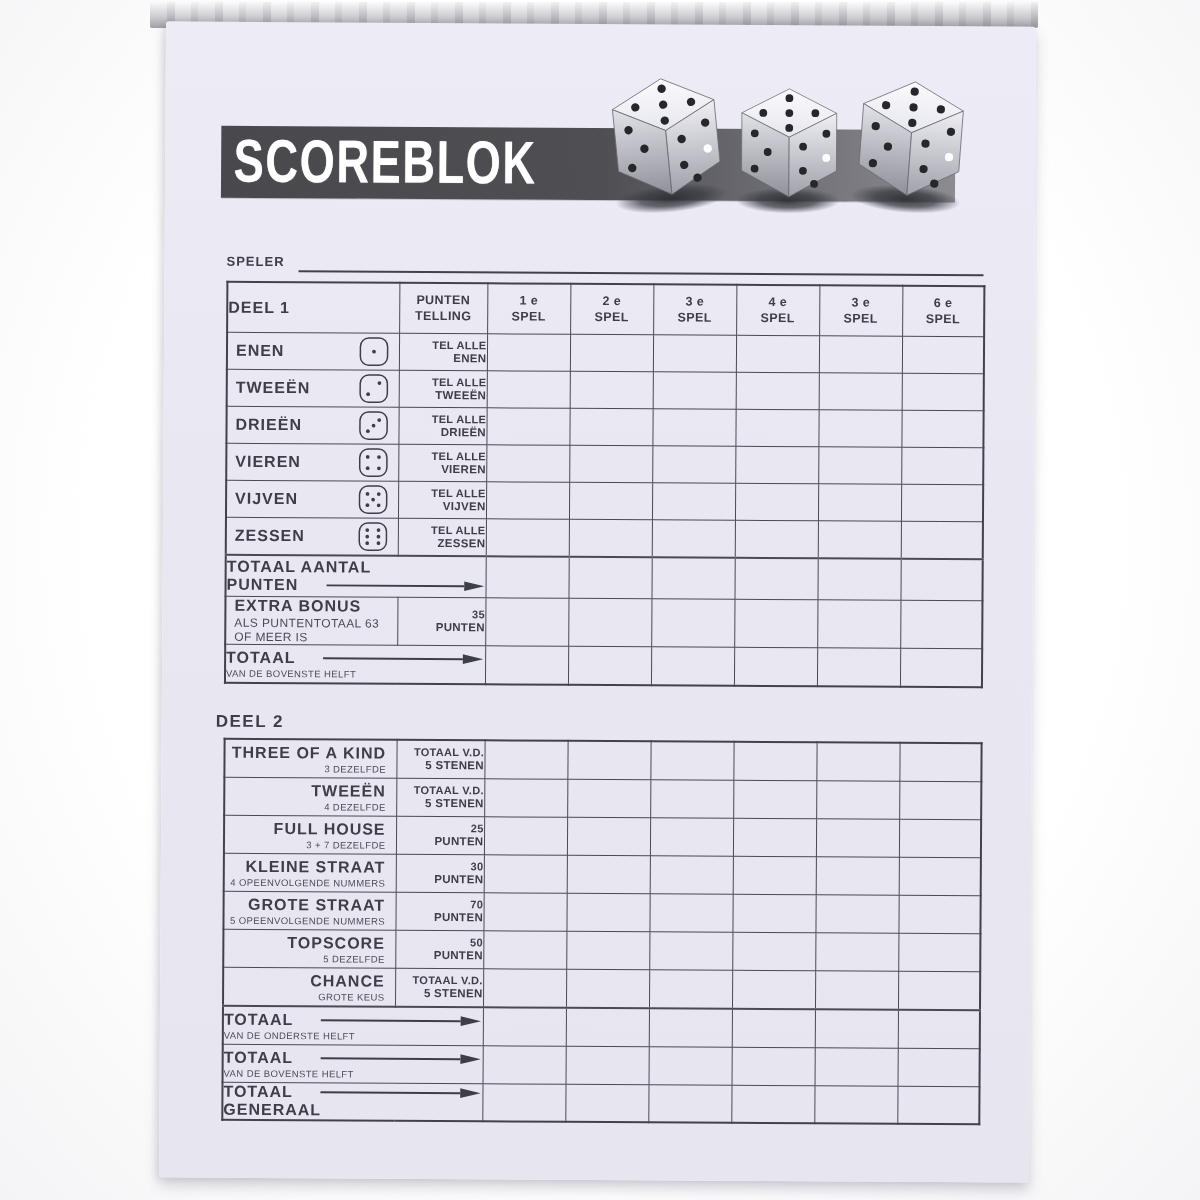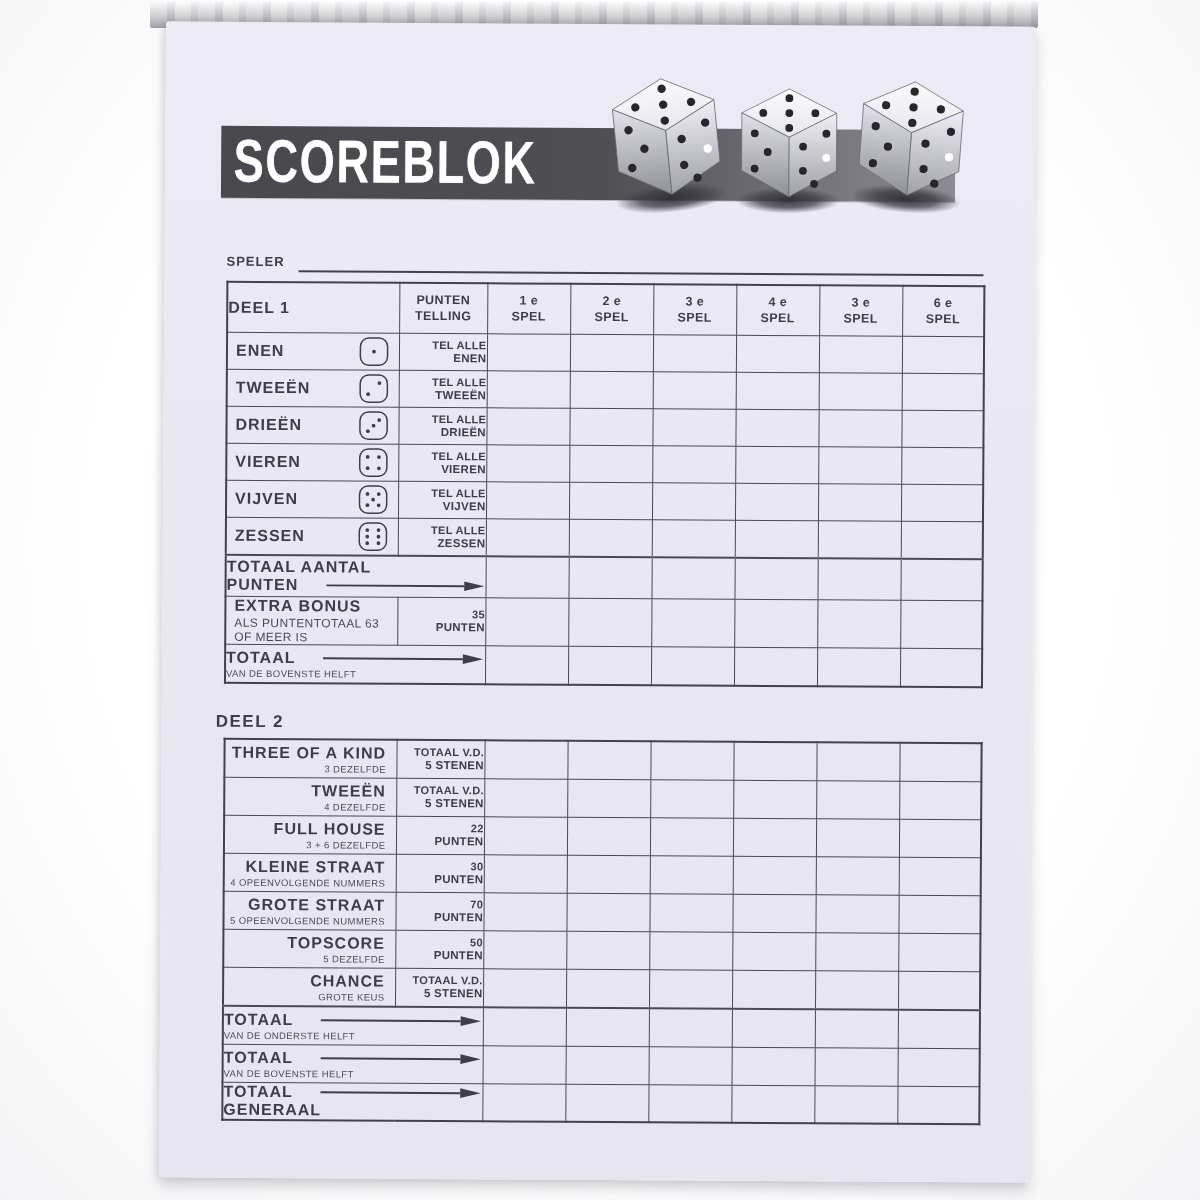--- a/index.html
+++ b/index.html
@@ -452,25 +452,25 @@
             <td class="sc"></td>
             <td class="sc"></td>
             <td class="sc"></td>
             <td class="sc"></td>
       </tr>
 
       <tr class="r40">
         <td>
               <div class="d2label-cell">
                 <span class="lbl">FULL HOUSE</span>
-                <span class="sub">3 + 6 DEZELFDE</span>
+                <span class="sub">3 + 7 DEZELFDE</span>
               </div>
             </td>
         <td class="telling">
-              <div>22</div>
+              <div>25</div>
               <div class="l2">PUNTEN</div>
             </td>
         <td class="sc"></td>
             <td class="sc"></td>
             <td class="sc"></td>
             <td class="sc"></td>
             <td class="sc"></td>
             <td class="sc"></td>
       </tr>
 

